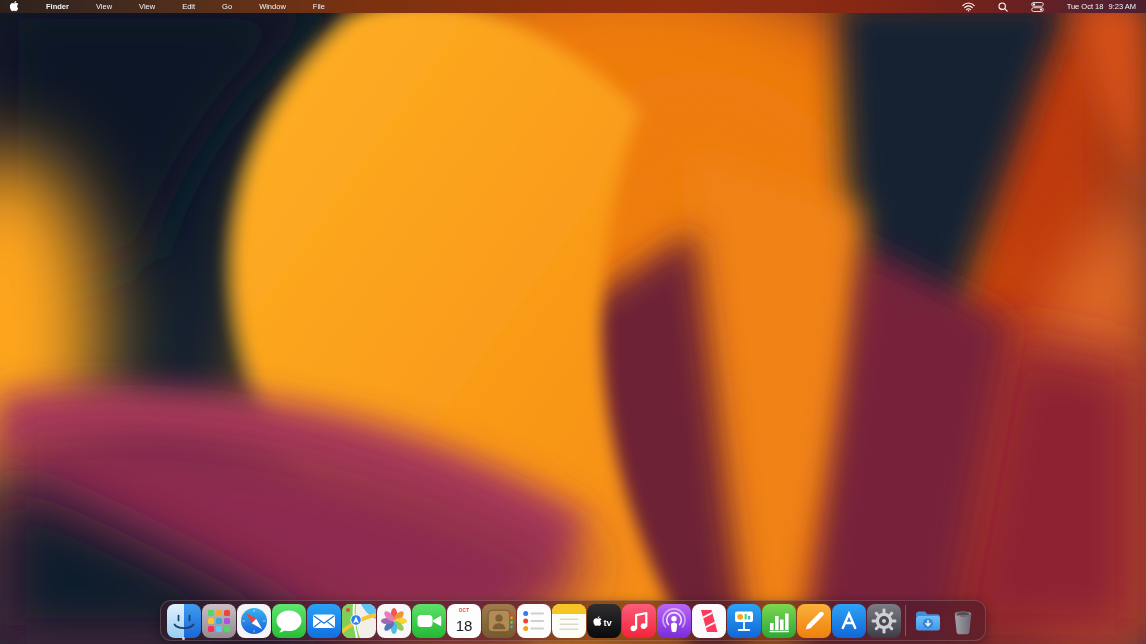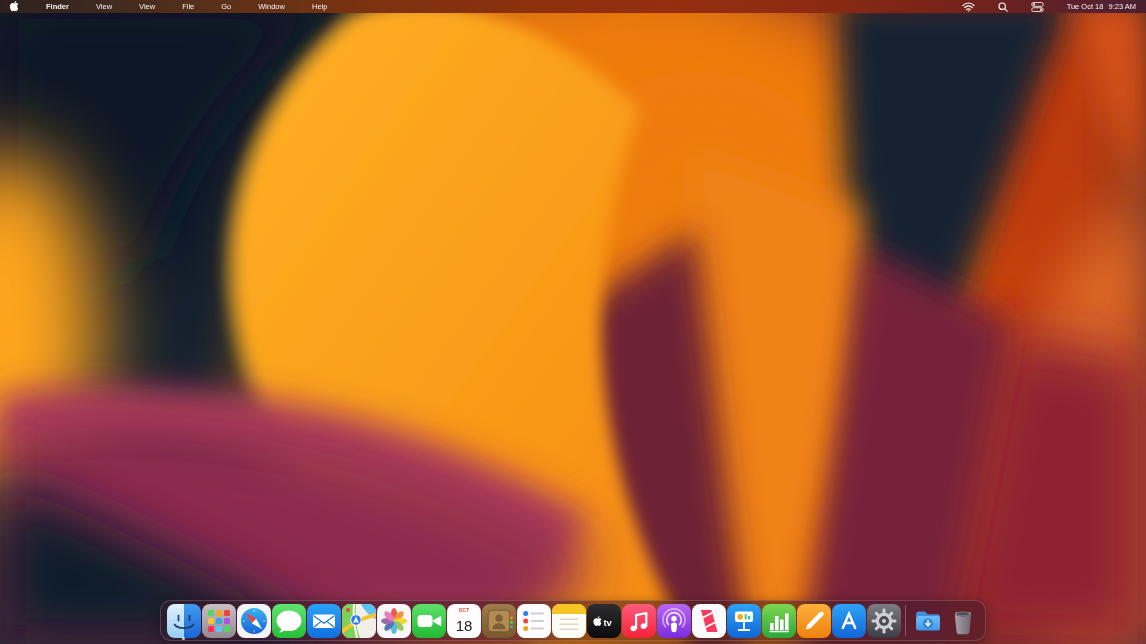--- a/index.html
+++ b/index.html
@@ -79,24 +79,24 @@
   <div class="menubar">
     <div class="left">
       <span class="menu-item">
         <svg class="sbar-ic" width="9" height="10.5" viewBox="0 0 17 20" fill="#fff">
           <path d="M11.8,0c0.1,1-0.3,2-0.9,2.8c-0.7,0.8-1.8,1.5-2.8,1.4C8,3.2,8.5,2.2,9.1,1.5C9.8,0.7,10.9,0.1,11.8,0z M15.5,14.1c-0.4,1-0.7,1.5-1.2,2.4c-0.8,1.3-1.9,2.8-3.3,2.8c-1.2,0-1.6-0.8-3.2-0.8c-1.6,0-2,0.8-3.2,0.8c-1.4,0-2.4-1.4-3.2-2.6C-0.9,13.4-1.1,8.6,1.1,6.1C2.2,4.8,3.7,4,5.1,4c1.5,0,2.4,0.8,3.6,0.8c1.2,0,1.9-0.8,3.6-0.8c1.3,0,2.6,0.7,3.6,1.9C12.7,7.6,13.2,12.1,15.5,14.1z"></path>
         </svg>
       </span>
       <span class="menu-item bold">Finder</span>
       <span class="menu-item">View</span>
       <span class="menu-item">View</span>
-      <span class="menu-item">File</span>
+      <span class="menu-item">Edit</span>
       <span class="menu-item">Go</span>
       <span class="menu-item">Window</span>
-      <span class="menu-item">Help</span>
+      <span class="menu-item">File</span>
     </div>
     <div class="right">
       <svg class="sbar-ic" width="13" height="10" viewBox="0 0 14 10" fill="none" stroke="#fff" stroke-width="1.25" stroke-linecap="round">
         <path d="M0.9,3.5 C2.7,1.6 4.7,0.7 7,0.7 s4.3,0.9 6.1,2.8"></path>
         <path d="M2.9,5.7 C4.1,4.4 5.4,3.8 7,3.8 s2.9,0.6 4.1,1.9"></path>
         <path d="M4.9,7.8 C5.5,7.2 6.2,6.9 7,6.9 s1.5,0.3 2.1,0.9"></path>
         <circle cx="7" cy="9.1" r="0.8" fill="#fff" stroke="none"></circle>
       </svg>
       <svg class="sbar-ic" width="10" height="10" viewBox="0 0 11 11" fill="none" stroke="#fff" stroke-width="1.2" stroke-linecap="round">
         <circle cx="4.6" cy="4.6" r="3.5"></circle>

